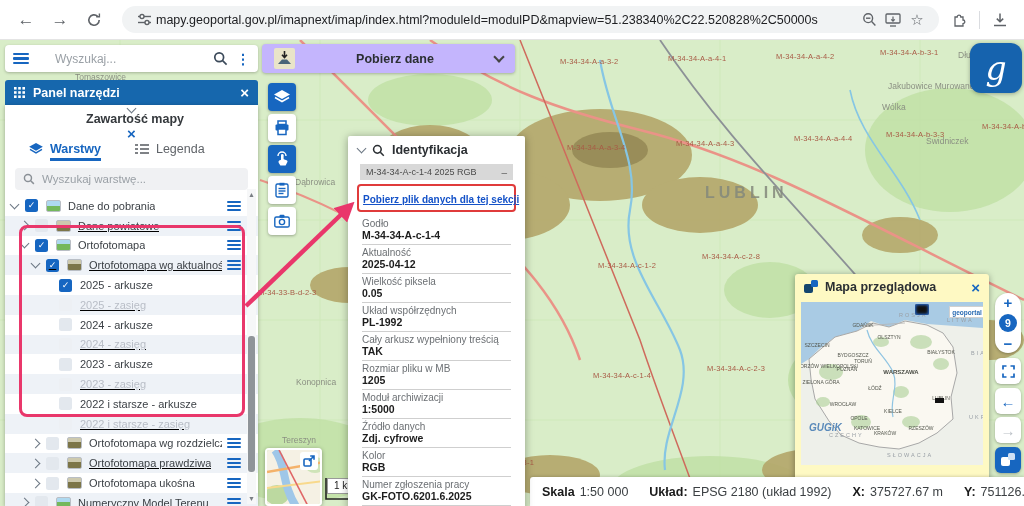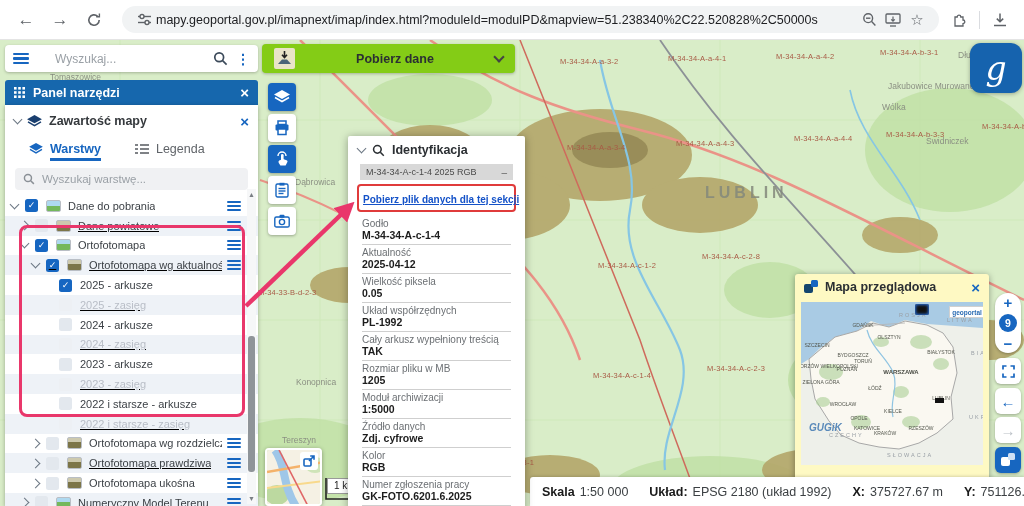--- a/index.html
+++ b/index.html
@@ -34,21 +34,21 @@
   .qsearch .ph{flex:1;margin-left:26px;font-size:12px;color:#9aa0a6;}
   .dots3{color:#1766c0;font-weight:bold;font-size:14px;flex:none;margin-left:8px;letter-spacing:0;}
 
   
   .panel-header{position:absolute;left:5px;top:80px;width:253px;height:25px;background:#1667ad;z-index:10;
                 border-radius:3px 3px 0 0;display:flex;align-items:center;padding:0 9px;color:#fff;}
   .panel-header .pt{flex:1;font-size:12.5px;font-weight:bold;margin-left:8px;}
   .xclose{font-size:15px;font-weight:bold;line-height:1;cursor:pointer;}
   .panel-body{position:absolute;left:5px;top:105px;width:253px;height:401px;background:#fff;z-index:10;
               box-shadow:0 1px 4px rgba(0,0,0,.3);}
-  .content-row{display:flex;align-items:center;height:26px;padding:0 9px;margin-top:3px;}
+  .content-row{display:flex;align-items:center;height:26px;padding:0 9px;margin-top:3px;flex-direction:column;}
   .content-row .ct{flex:1;font-size:12.5px;font-weight:bold;color:#35393d;margin-left:7px;}
   .content-row .xclose{color:#1766c0;}
   .exp{width:7px;height:7px;border-right:1.7px solid #6b7683;border-bottom:1.7px solid #6b7683;
        display:inline-block;flex:none;}
   .exp.down{transform:rotate(45deg);margin-top:-3px;}
   .exp.right{transform:rotate(-45deg);}
   .tabs{display:flex;align-items:flex-end;height:27px;padding:0 0 0 24px;gap:34px;}
   .tab{display:flex;align-items:center;gap:7px;font-size:12.5px;color:#5f6368;padding-bottom:5px;}
   .tab.active{color:#1766c0;font-weight:bold;}
   .tab.active .tlbl{border-bottom:3px solid #1766c0;padding-bottom:2px;margin-bottom:-5px;}
@@ -78,21 +78,21 @@
   
   .anno-box{position:absolute;border:3px solid #e9376b;border-radius:8px;z-index:18;pointer-events:none;}
   .anno-arrow{position:absolute;inset:0;z-index:18;pointer-events:none;}
 
   
   .tool-btn{position:absolute;left:268px;width:28px;height:28px;border-radius:4px;background:#fff;z-index:9;
             box-shadow:0 1px 3px rgba(0,0,0,.3);display:flex;align-items:center;justify-content:center;}
   .tool-btn.on{background:#1766c0;}
 
   
-  .dlbar{position:absolute;left:262px;top:44px;width:253px;height:29px;background:#84cc16;border-radius:4px;
+  .dlbar{position:absolute;left:262px;top:44px;width:253px;height:29px;background:#c4b5fd;border-radius:4px;
          z-index:9;box-shadow:0 1px 3px rgba(0,0,0,.25);display:flex;align-items:center;padding:8px 12px;}
   .dlbar .dlabel{flex:1;text-align:center;font-size:12.5px;font-weight:bold;color:#2b2f33;}
   .chevD{width:8px;height:8px;border-right:2px solid #444;border-bottom:2px solid #444;transform:rotate(45deg);
          margin-top:-4px;flex:none;}
 
   
   .identify{position:absolute;left:348px;top:136px;width:177px;background:#fff;z-index:14;border-radius:2px;
             box-shadow:0 1px 8px rgba(0,0,0,.35);padding-bottom:6px;}
   .identify .ihead{display:flex;align-items:center;gap:7px;padding:7px 10px 5px 10px;}
   .identify .ititle{font-size:12.5px;font-weight:bold;color:#2b2f33;}
@@ -210,21 +210,21 @@
       <span class="grid-label" style="left: 794px; top: 134px;">M-34-34-A-a-4-4</span>
       <span class="grid-label" style="left: 886px; top: 130px;">M-34-34-A-b-3-3</span>
       <span class="grid-label" style="left: 982px; top: 122px;">M-34-34-A-b-3-4</span>
       <span class="grid-label" style="left: 598px; top: 261px;">M-34-34-A-c-1-2</span>
       <span class="grid-label" style="left: 702px; top: 252px;">M-34-34-A-c-2-8</span>
       <span class="grid-label" style="left: 593px; top: 371px;">M-34-34-A-c-1-4</span>
       <span class="grid-label" style="left: 707px; top: 364px;">M-34-34-A-c-2-3</span>
       <span class="grid-label" style="left: 258px; top: 288px;">M-34-33-B-d-2-3</span>
       <span class="grid-label" style="left: 370px; top: 472px;">M-34-33-B-d-4-2</span>
       <span class="grid-label" style="left: 476px; top: 458px;">M-34-34-A-c-3-1</span>
-      <span class="place-label" style="left: 50px; top: 72px;">Tomaszowice</span>
+      <span class="place-label" style="left: 75px; top: 72px;">Tomaszowice</span>
       <span class="place-label" style="left: 295px; top: 177px;">Dąbrowica</span>
       <span class="place-label" style="left: 296px; top: 377px;">Konopnica</span>
       <span class="place-label" style="left: 282px; top: 435px;">Tereszyn</span>
       <span class="place-label" style="left: 888px; top: 81px;">Jakubowice Murowane</span>
       <span class="place-label" style="left: 882px; top: 102px;">Wólka</span>
       <span class="place-label" style="left: 926px; top: 136px;">Świdniczek</span>
       <span class="place-label" style="left: 958px; top: 50px;">Długie</span>
       <span class="place-label big" style="left: 705px; top: 184px;">LUBLIN</span>
     </div>
 

